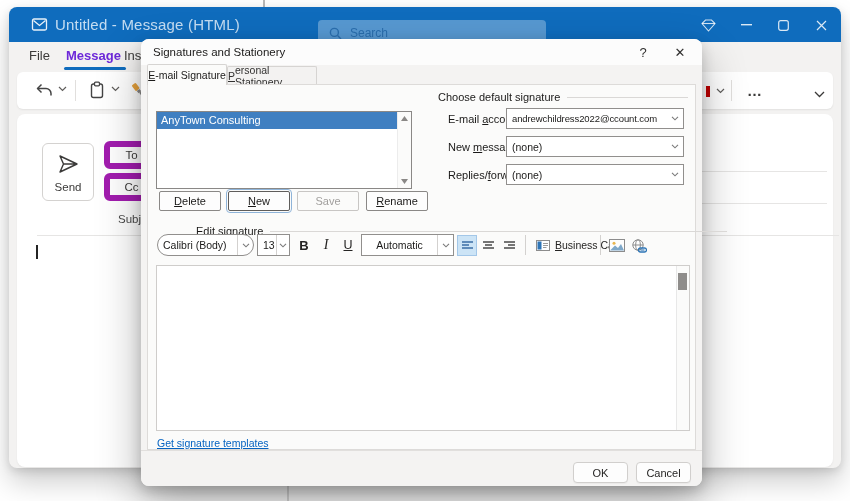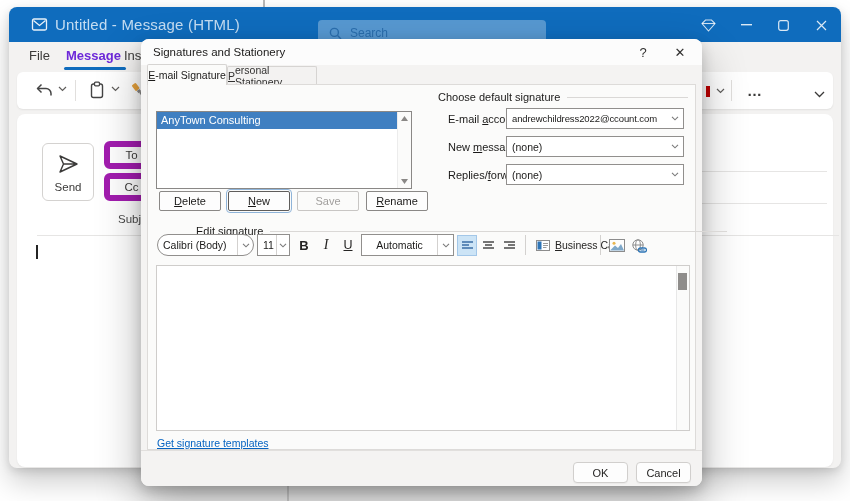--- a/index.html
+++ b/index.html
@@ -348,21 +348,21 @@
 
     <div class="combo sep" style="left:9px;top:149px;width:97px;height:22px;border-radius:11px;">
       <span class="val">Calibri (Body)</span>
       <span class="chev">
         <svg width="8" height="5" viewBox="0 0 8 5">
             <path d="M1 .8 l3 3 L7 .8" fill="none" stroke="#7a7a7a" stroke-width="1.1"></path>
           </svg>
       </span>
     </div>
     <div class="combo sep" style="left:109px;top:149px;width:33px;height:22px;">
-      <span class="val">11</span>
+      <span class="val">13</span>
       <span class="chev" style="width:13px;">
         <svg width="8" height="5" viewBox="0 0 8 5">
             <path d="M1 .8 l3 3 L7 .8" fill="none" stroke="#7a7a7a" stroke-width="1.1"></path>
           </svg>
       </span>
     </div>
 
     <div class="tb-btn tb-b" style="left:145px;">B</div>
     <div class="tb-btn tb-i" style="left:168px;">I</div>
     <div class="tb-btn tb-u" style="left:190px;">U</div>

